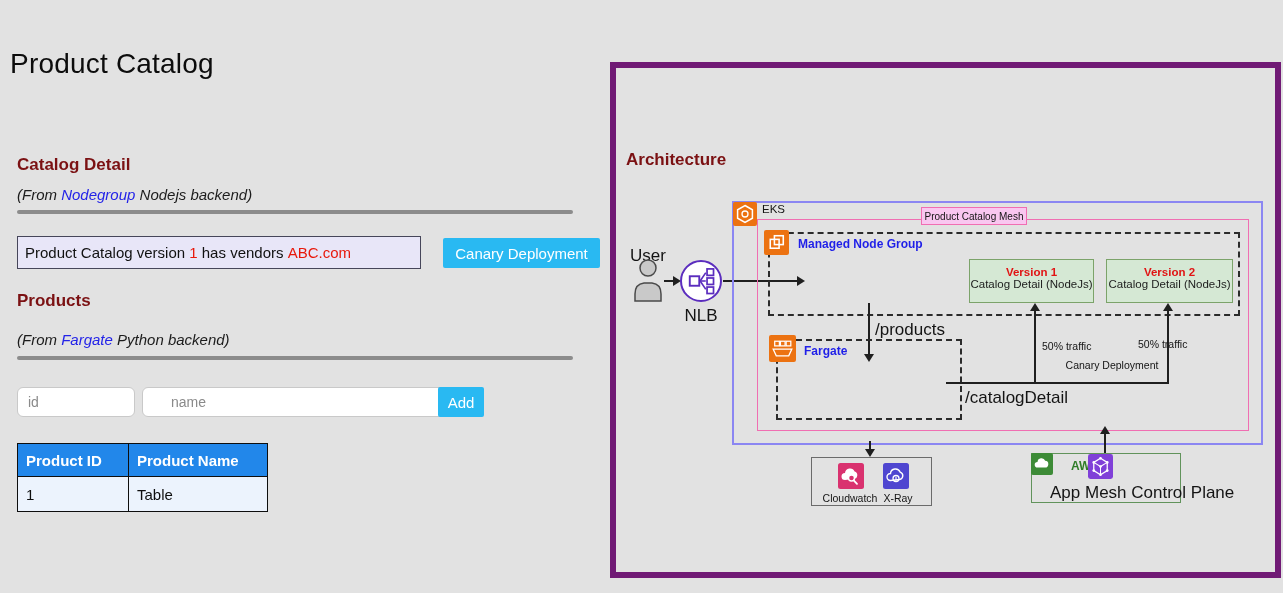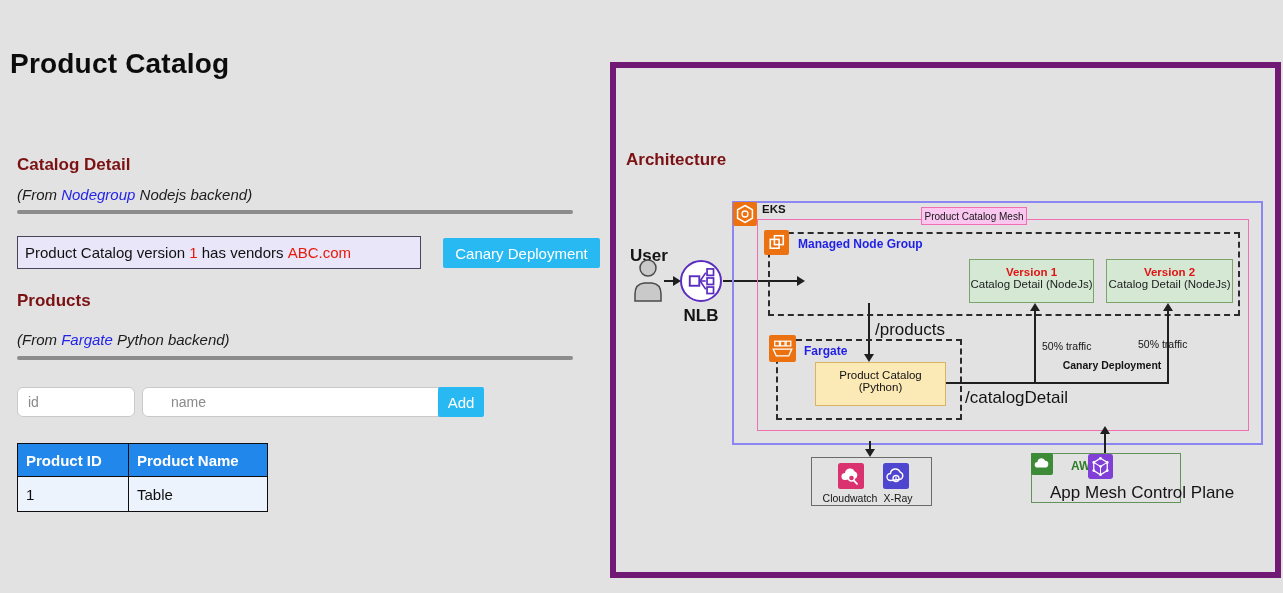--- a/index.html
+++ b/index.html
@@ -5,21 +5,21 @@
   html,body{margin:0;padding:0;}
   body{
     width:1283px;height:593px;position:relative;
     background:#e2e2e2;
     font-family:"Liberation Sans", sans-serif;
     color:#111;overflow:hidden;
   }
   .abs{position:absolute;}
 
   
-  .page-title{left:10px;top:4px;font-size:28px;font-weight:bold;letter-spacing:.2px;color:#0c0c0c;margin-top:44px;}
+  .page-title{left:10px;top:4px;font-size:28px;font-weight:normal;letter-spacing:.2px;color:#0c0c0c;margin-top:44px;}
   .section-heading{font-size:17px;font-weight:bold;color:#7b1113;}
   .source-line{font-size:15px;font-style:italic;color:#1c1c1c;white-space:pre;text-align:center;}
   .source-line a{color:#2323e8;text-decoration:none;}
   .rule{height:4px;background:#8c8c8c;border-radius:2px;width:556px;left:17px;}
   .version-box{
     left:17px;top:236px;width:404px;height:33px;box-sizing:border-box;
     background:#e8e6f8;border:1px solid #46465a;
     font-size:15px;display:flex;align-items:center;padding-left:7px;white-space:pre;
   }
   .red-text{color:#e8190c;}
@@ -50,21 +50,21 @@
   table.products th:last-child, table.products td:last-child{width:122px;}
 
   
   .panel{
     left:610px;top:62px;width:671px;height:516px;box-sizing:border-box;
     border:6px solid #701a75;position:absolute;
   }
   .panel .abs{position:absolute;}
   .arch-heading{left:10px;top:82px;}
   .dlabel{font-size:17px;color:#141414;white-space:nowrap;}
-  .dlabel.b{font-weight:bold;}
+  .dlabel.b{font-weight:normal;}
   .blue-label{color:#1f1fe8;font-weight:bold;font-size:12px;white-space:nowrap;}
   .eks-box{left:116px;top:133px;width:527px;height:240px;border:2px solid #8b86f2;}
   .pink-box{left:141px;top:151px;width:490px;height:210px;border:1.5px solid #f06eb2;}
   .mesh-label{
     left:305px;top:139px;width:104px;height:16px;background:#f9c7f0;border:1px solid #f06eb2;
     font-size:10px;display:flex;align-items:center;justify-content:center;color:#141414;white-space:nowrap;
   }
   .dashed-box{border:2px dashed #2b2b2b;}
   .mng-box{left:152px;top:164px;width:468px;height:80px;}
   .fargate-box{left:160px;top:271px;width:182px;height:77px;}
@@ -206,21 +206,20 @@
     <svg viewBox="0 0 26 26">
         <rect width="26" height="26" rx="2" fill="#ec7211"></rect>
         <rect x="5.5" y="6" width="4.5" height="4.5" fill="none" stroke="#fff" stroke-width="1.2"></rect>
         <rect x="11" y="6" width="4.5" height="4.5" fill="none" stroke="#fff" stroke-width="1.2"></rect>
         <rect x="16.5" y="6" width="4.5" height="4.5" fill="none" stroke="#fff" stroke-width="1.2"></rect>
         <polygon points="4,13.5 22,13.5 19,20 7,20" fill="none" stroke="#fff" stroke-width="1.2"></polygon>
       </svg>
   </div>
   <div class="abs blue-label" style="left:188px;top:276px;">Fargate</div>
 
-  <div class="abs yellow-box"><span>Product Catalog (Python)</span></div>
 
   <div class="abs line-h" style="left:330px;top:314px;width:223px;"></div>
   <div class="abs dlabel" style="left:349px;top:320px;">/catalogDetail</div>
 
   <div class="abs line-v" style="left:418px;top:242px;height:73px;"></div>
   <div class="abs arr up" style="left:414px;top:235px;"></div>
   <div class="abs line-v" style="left:551px;top:242px;height:73px;"></div>
   <div class="abs arr up" style="left:547px;top:235px;"></div>
 
   <div class="abs dlabel" style="left:426px;top:272px;font-size:10.5px;">50% traffic</div>

